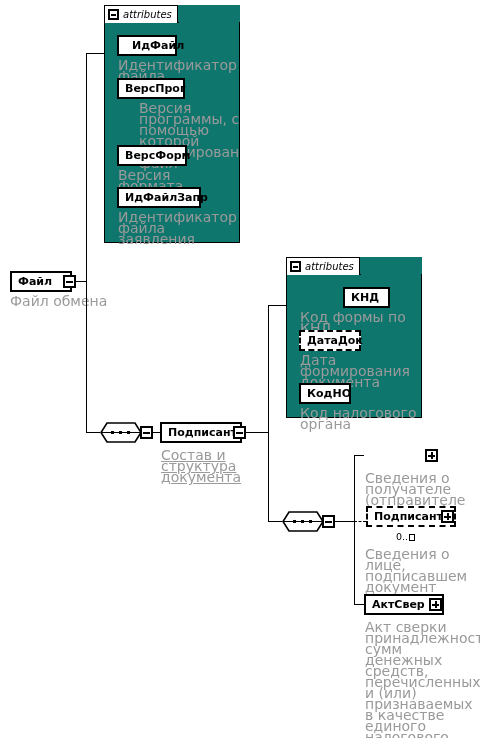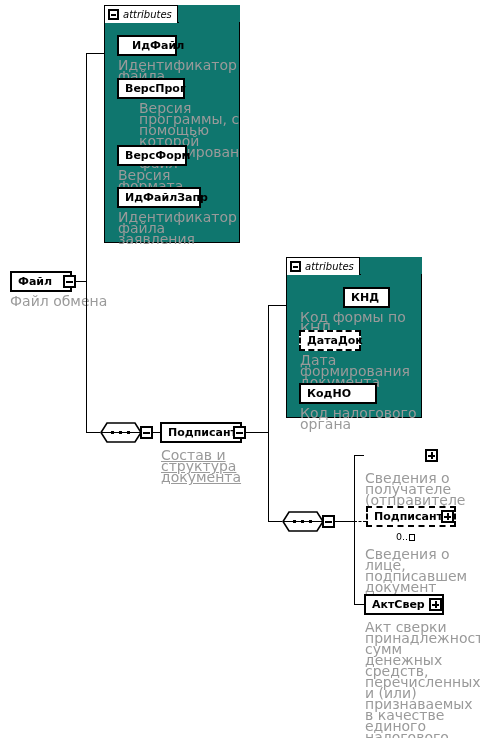--- a/index.html
+++ b/index.html
@@ -318,21 +318,21 @@
   <div class="desc" style="left:300px; top:312px; width:118px;">Код формы по КНД</div>
 
   <div class="node-shadow" style="left:303px; top:335px; width:62px; height:21px;"></div>
   <div class="node dashed" style="left:299px; top:330px; width:62px;">
     <span class="node-label">ДатаДок</span>
   </div>
   <div class="desc" style="left:300px; top:355px; width:118px;">Дата формирования
 документа</div>
 
   <div class="node-shadow" style="left:303px; top:388px; width:58px; height:21px;"></div>
-  <div class="node" style="left:299px; top:383px; width:78px;">
+  <div class="node" style="left:299px; top:383px; width:52px;">
     <span class="node-label">КодНО</span>
   </div>
   <div class="desc" style="left:300px; top:408px; width:125px;">Код налогового органа</div>
 
   <div class="seq" style="left:282px; top:511px;">
     <svg class="seq-shape" viewBox="0 0 42 21" xmlns="http://www.w3.org/2000/svg">
       <polygon points="7,1 35,1 41,10.5 35,20 7,20 1,10.5" fill="#ffffff" stroke="#000000" stroke-width="1.6"></polygon>
     </svg>
     <div class="seq-bar"></div>
     <div class="seq-dots">

